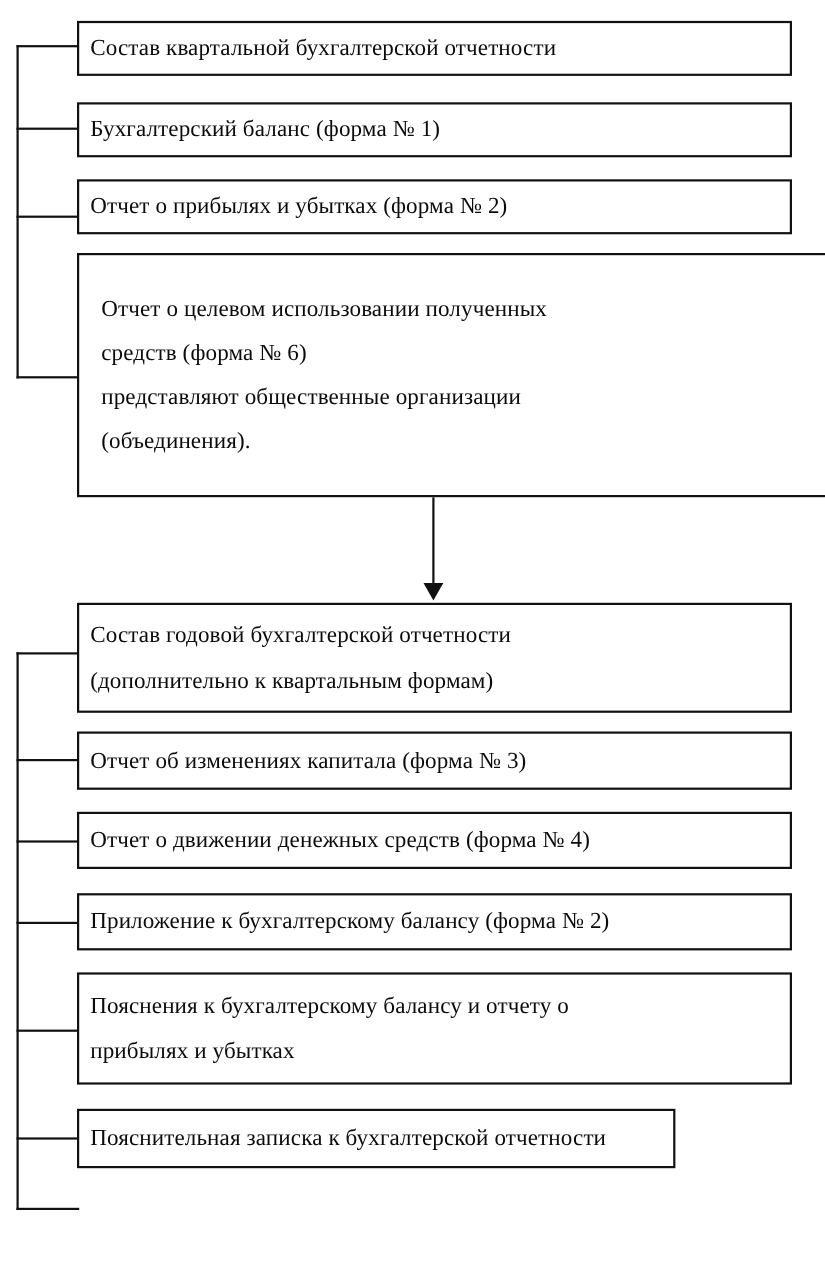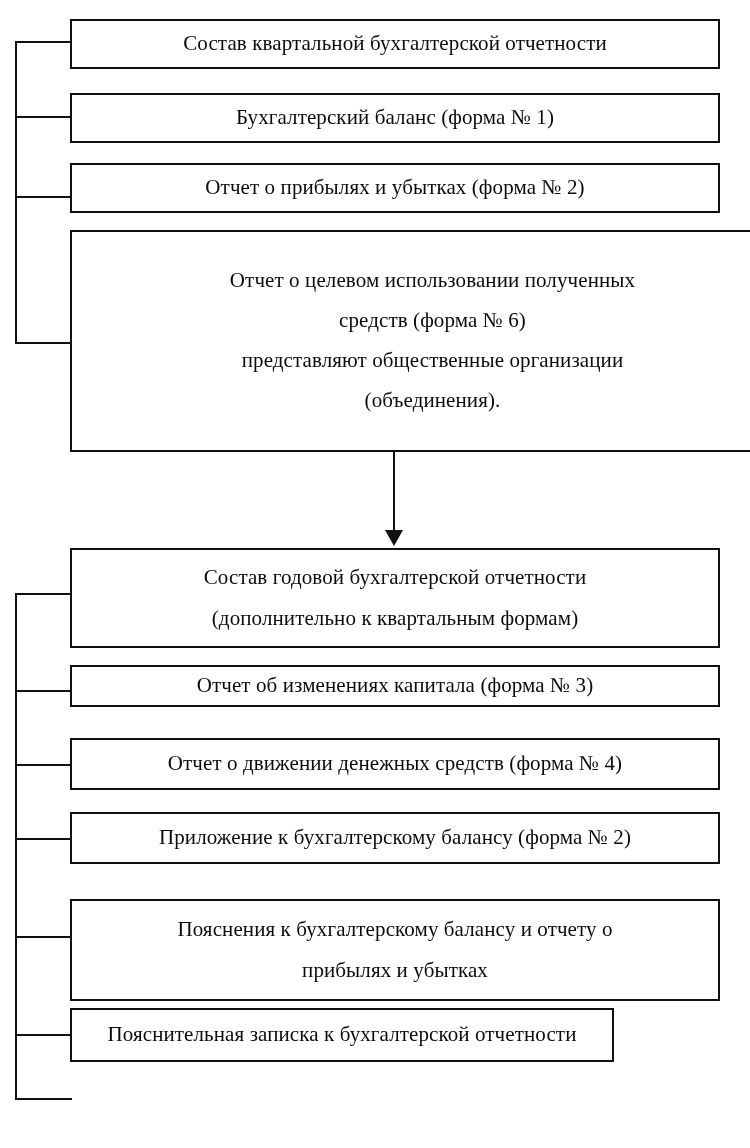--- a/index.html
+++ b/index.html
@@ -21,21 +21,21 @@
   }
   
   .box {
     position: absolute;
     box-sizing: border-box;
     border: 2px solid #111111;
     background: #ffffff;
     display: flex;
     align-items: center;
     justify-content: center;
-    text-align: center;
+    text-align: left;
     padding: 2px 10px;
     z-index: 3;
   }
   .box .box-text {
     display: block;
     width: 100%;
     font-size: 21px;
     line-height: 1.22;
     letter-spacing: 0.1px;
     white-space: pre-line;
@@ -117,33 +117,33 @@
   <div class="stub" style="left:15px; top:838px; width:57px;"></div>
   <div class="stub" style="left:15px; top:936px; width:57px;"></div>
   <div class="stub" style="left:15px; top:1034px; width:57px;"></div>
   <div class="stub" style="left:15px; top:1098px; width:57px;"></div>
 
   <div class="box two-line" style="left:70px; top:548px; width:650px; height:100px;">
     <span class="box-text">Состав годовой бухгалтерской отчетности
 (дополнительно к квартальным формам)</span>
   </div>
 
-  <div class="box" style="left:70px; top:665px; width:650px; height:42px;">
+  <div class="box" style="left:70px; top:665px; width:650px; height:53px;">
     <span class="box-text">Отчет об изменениях капитала (форма № 3)</span>
   </div>
 
   <div class="box" style="left:70px; top:738px; width:650px; height:52px;">
     <span class="box-text">Отчет о движении денежных средств (форма № 4)</span>
   </div>
 
   <div class="box" style="left:70px; top:812px; width:650px; height:52px;">
     <span class="box-text">Приложение к бухгалтерскому балансу (форма № 2)</span>
   </div>
 
-  <div class="box two-line" style="left:70px; top:884px; width:650px; height:102px;margin-top:15px;">
+  <div class="box two-line" style="left:70px; top:884px; width:650px; height:102px;">
     <span class="box-text">Пояснения к бухгалтерскому балансу и отчету о
 прибылях и убытках</span>
   </div>
 
   <div class="box" style="left:70px; top:1008px; width:544px; height:54px;">
     <span class="box-text">Пояснительная записка к бухгалтерской отчетности</span>
   </div>
 
 
 </div>

